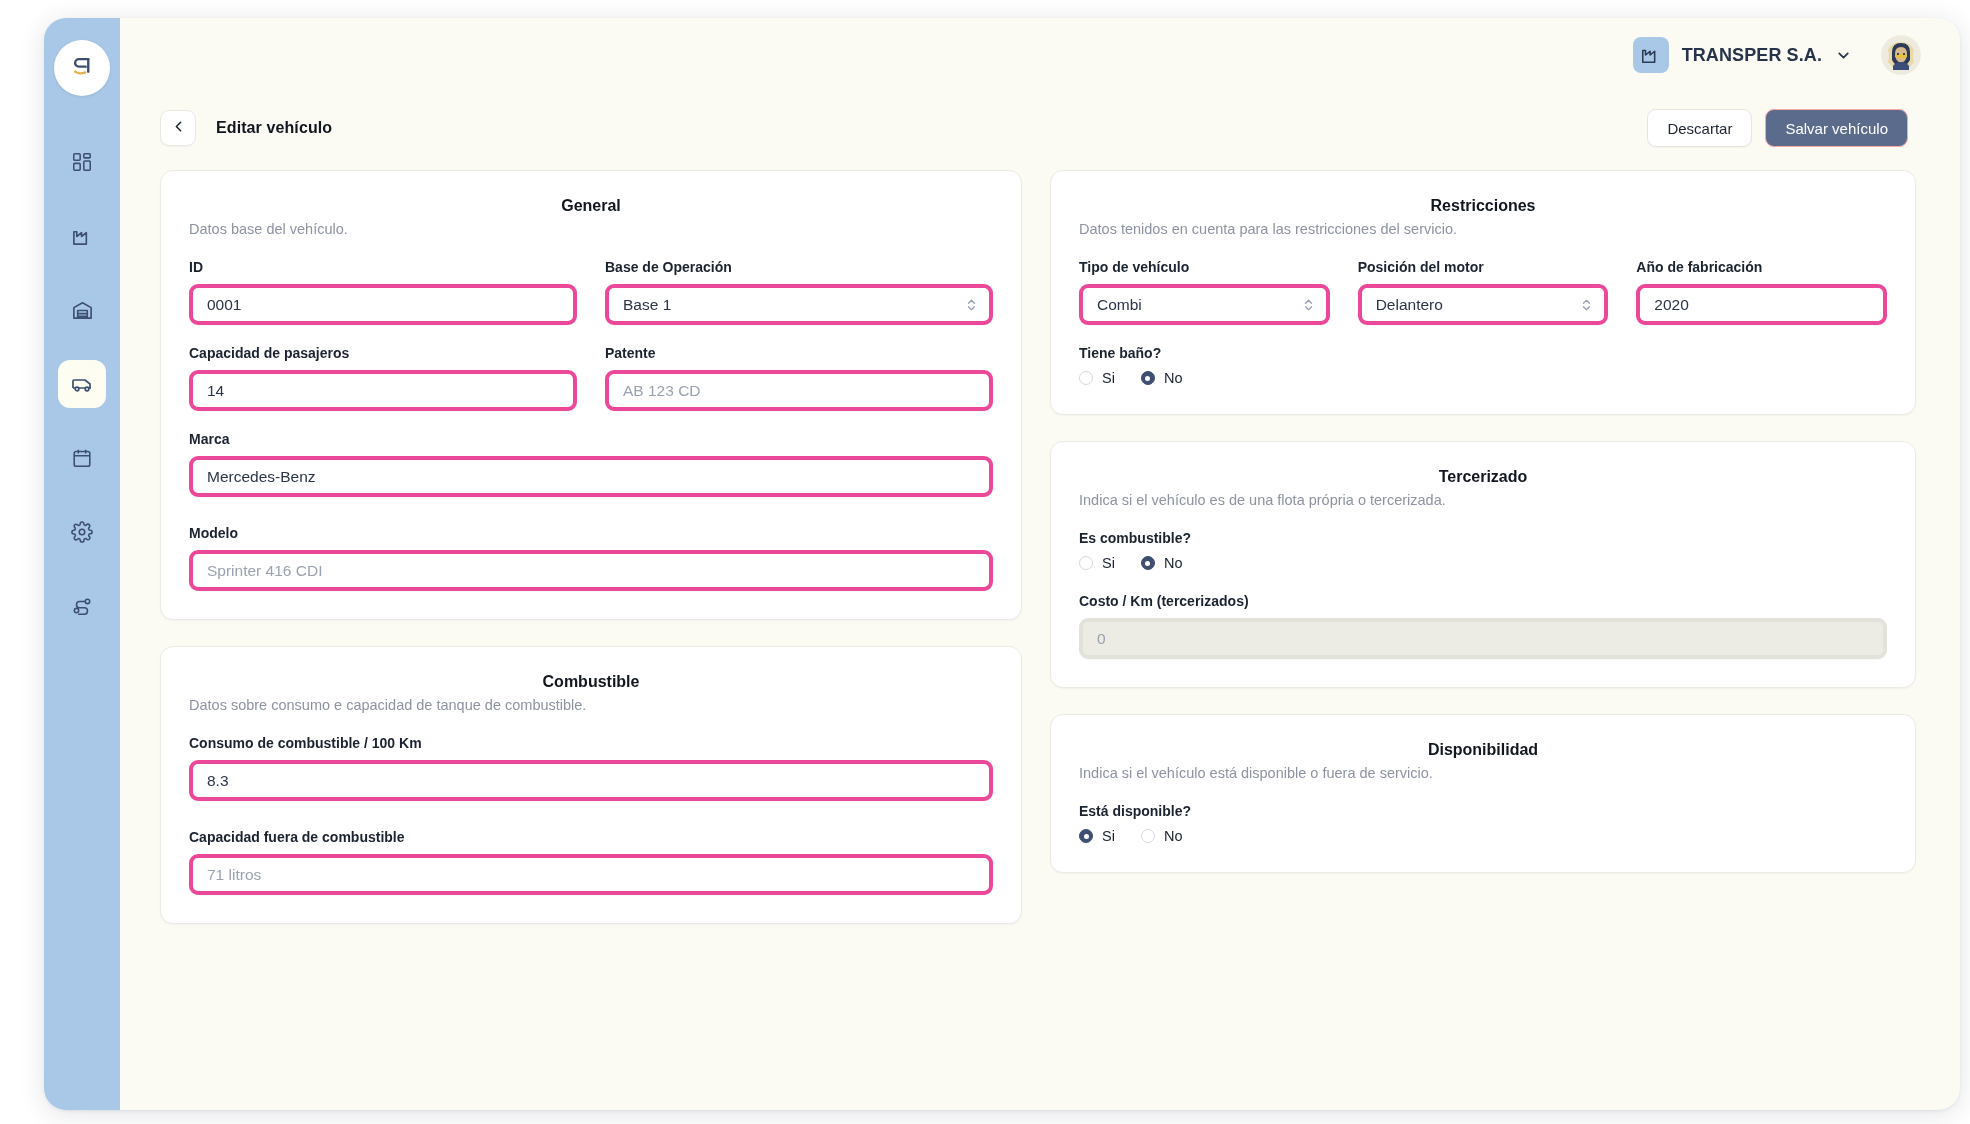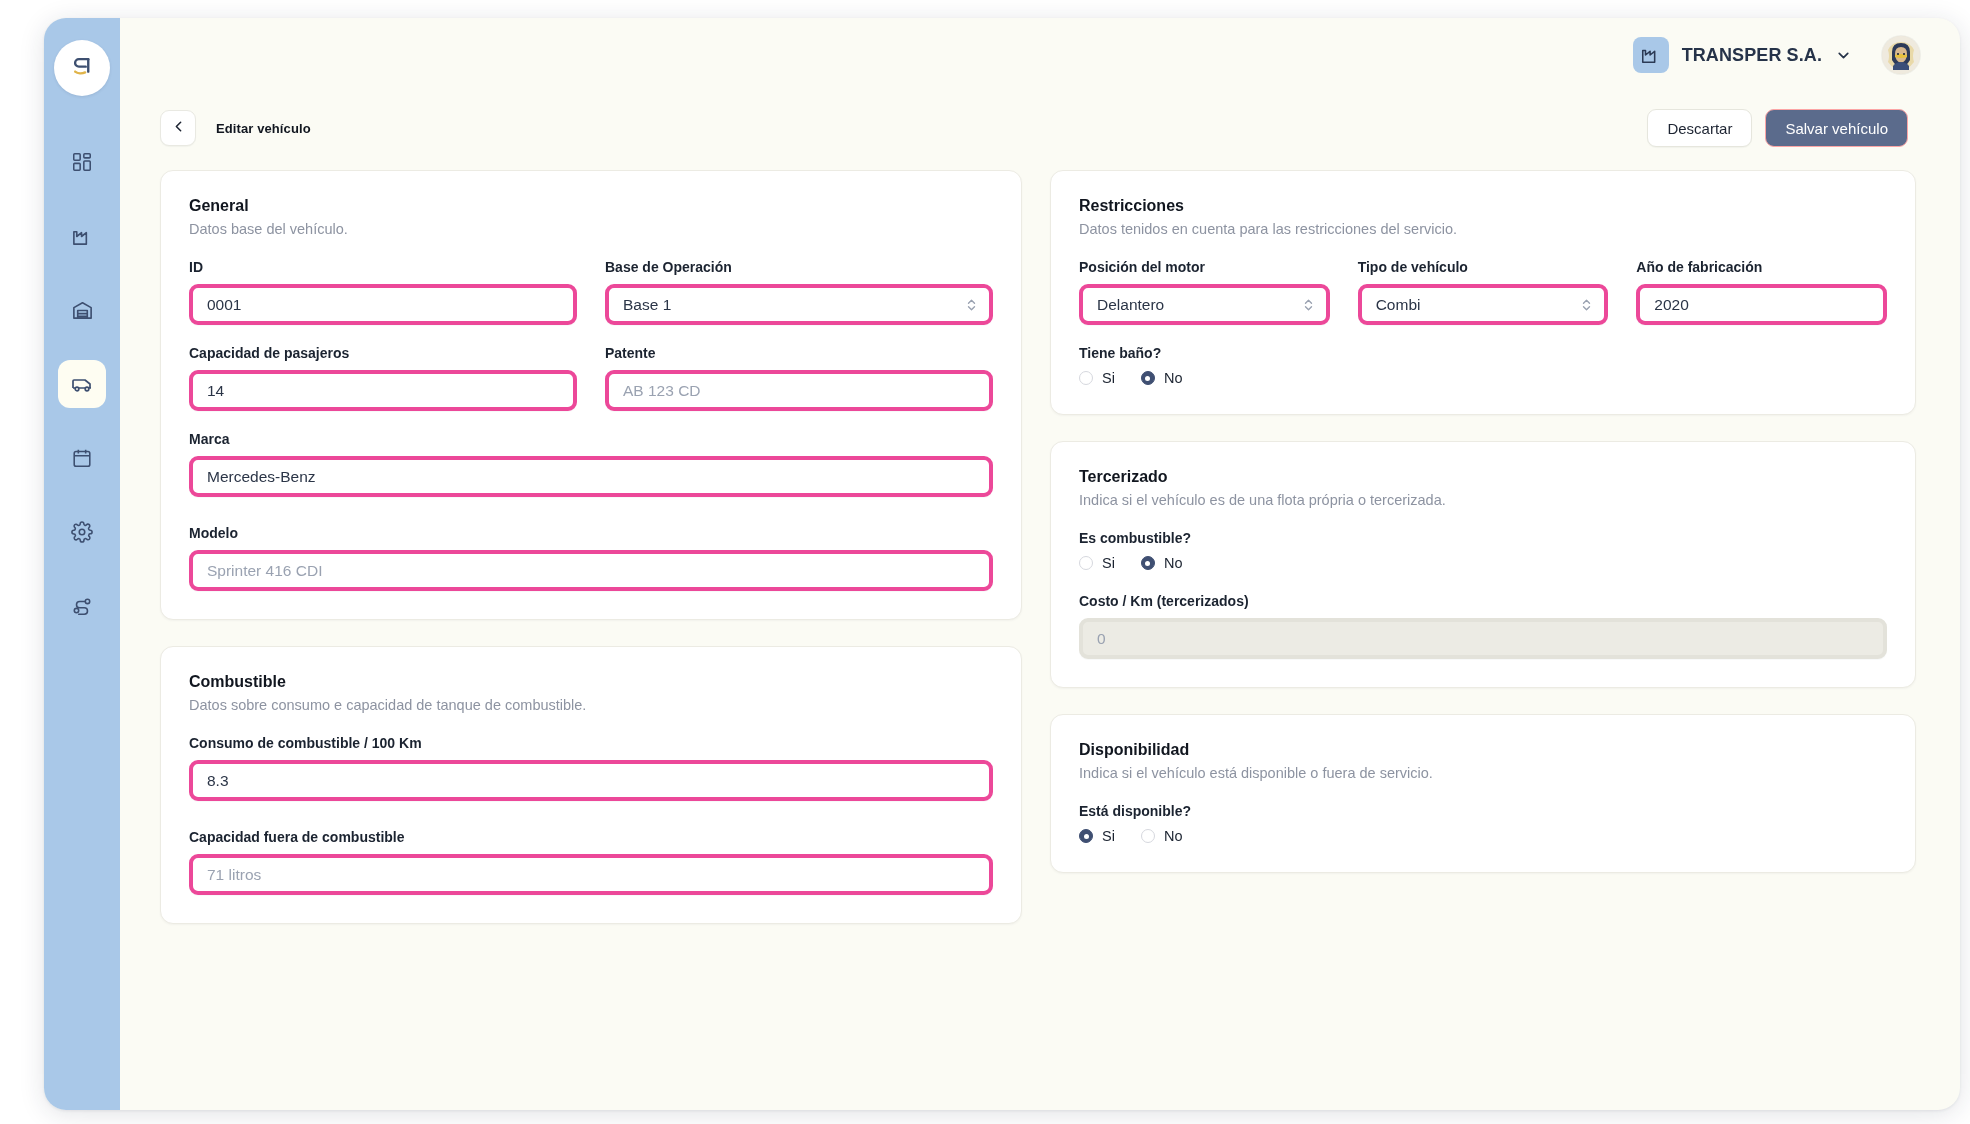--- a/index.html
+++ b/index.html
@@ -92,21 +92,21 @@
     margin-top: 4px;
   }
   .back-btn {
     width: 36px; height: 36px; border-radius: 9px;
     background: #ffffff; border: 1px solid #e9e9e2;
     display: flex; align-items: center; justify-content: center;
     cursor: pointer; color: #1d2432;
     box-shadow: 0 1px 1px rgba(30,40,60,.04);
   }
   .page-title {
-    font-size: 13px; font-weight: 700; color: #11161f;
+    font-size: 16px; font-weight: 700; color: #11161f;
     margin-left: 20px; letter-spacing: .1px;
   }
   .header-actions { margin-left: auto; display: flex; align-items: center; gap: 13px; }
   .btn {
     height: 38px; border-radius: 9px;
     font-size: 15px; font-family: inherit;
     display: inline-flex; align-items: center; justify-content: center;
     padding: 0 19px; cursor: pointer;
     white-space: nowrap;
   }
@@ -136,20 +136,21 @@
   .card {
     background: #ffffff;
     border: 1px solid #ecebe3;
     border-radius: 13px;
     padding: 26px 28px 28px 28px;
     box-shadow: 0 1px 2px rgba(35,45,65,.045);
   }
   .card-title {
     font-size: 16px; font-weight: 700; color: #11161f;
     margin-bottom: 6px;
+    text-align: center;
   }
   .card-sub {
     font-size: 14.5px; color: #8d93a1; font-weight: 400;
     margin-bottom: 22px;
   }
 
   .row {
     display: flex; gap: 28px;
     margin-bottom: 20px;
   }
@@ -405,44 +406,44 @@
       </div>
 
       <div class="col col-right">
 
         <section class="card">
           <div class="card-title">Restricciones</div>
           <div class="card-sub">Datos tenidos en cuenta para las restricciones del servicio.</div>
 
           <div class="row">
             <div class="field">
+              <label class="field-label">Tipo de vehículo</label>
+              <div class="input select">
+                <span>Combi</span>
+                <span class="caret">
+                  <svg width="11" height="15" viewBox="0 0 10 14" fill="none" stroke="currentColor" stroke-width="1.3" stroke-linecap="round" stroke-linejoin="round">
+                    <path d="M2.2 5.4L5 2.6l2.8 2.8"></path>
+                      <path d="M2.2 8.6L5 11.4l2.8-2.8"></path>
+                  </svg>
+                </span>
+              </div>
+            </div>
+            <div class="field">
               <label class="field-label">Posición del motor</label>
               <div class="input select">
                 <span>Delantero</span>
                 <span class="caret">
                   <svg width="11" height="15" viewBox="0 0 10 14" fill="none" stroke="currentColor" stroke-width="1.3" stroke-linecap="round" stroke-linejoin="round">
                     <path d="M2.2 5.4L5 2.6l2.8 2.8"></path>
                       <path d="M2.2 8.6L5 11.4l2.8-2.8"></path>
                   </svg>
                 </span>
               </div>
             </div>
             <div class="field">
-              <label class="field-label">Tipo de vehículo</label>
-              <div class="input select">
-                <span>Combi</span>
-                <span class="caret">
-                  <svg width="11" height="15" viewBox="0 0 10 14" fill="none" stroke="currentColor" stroke-width="1.3" stroke-linecap="round" stroke-linejoin="round">
-                    <path d="M2.2 5.4L5 2.6l2.8 2.8"></path>
-                      <path d="M2.2 8.6L5 11.4l2.8-2.8"></path>
-                  </svg>
-                </span>
-              </div>
-            </div>
-            <div class="field">
               <label class="field-label">Año de fabricación</label>
               <div class="input">2020</div>
             </div>
           </div>
 
           <div>
             <span class="radio-label">Tiene baño?</span>
             <div class="radio-group">
               <div class="radio-opt">
                 <span class="dot"></span>

